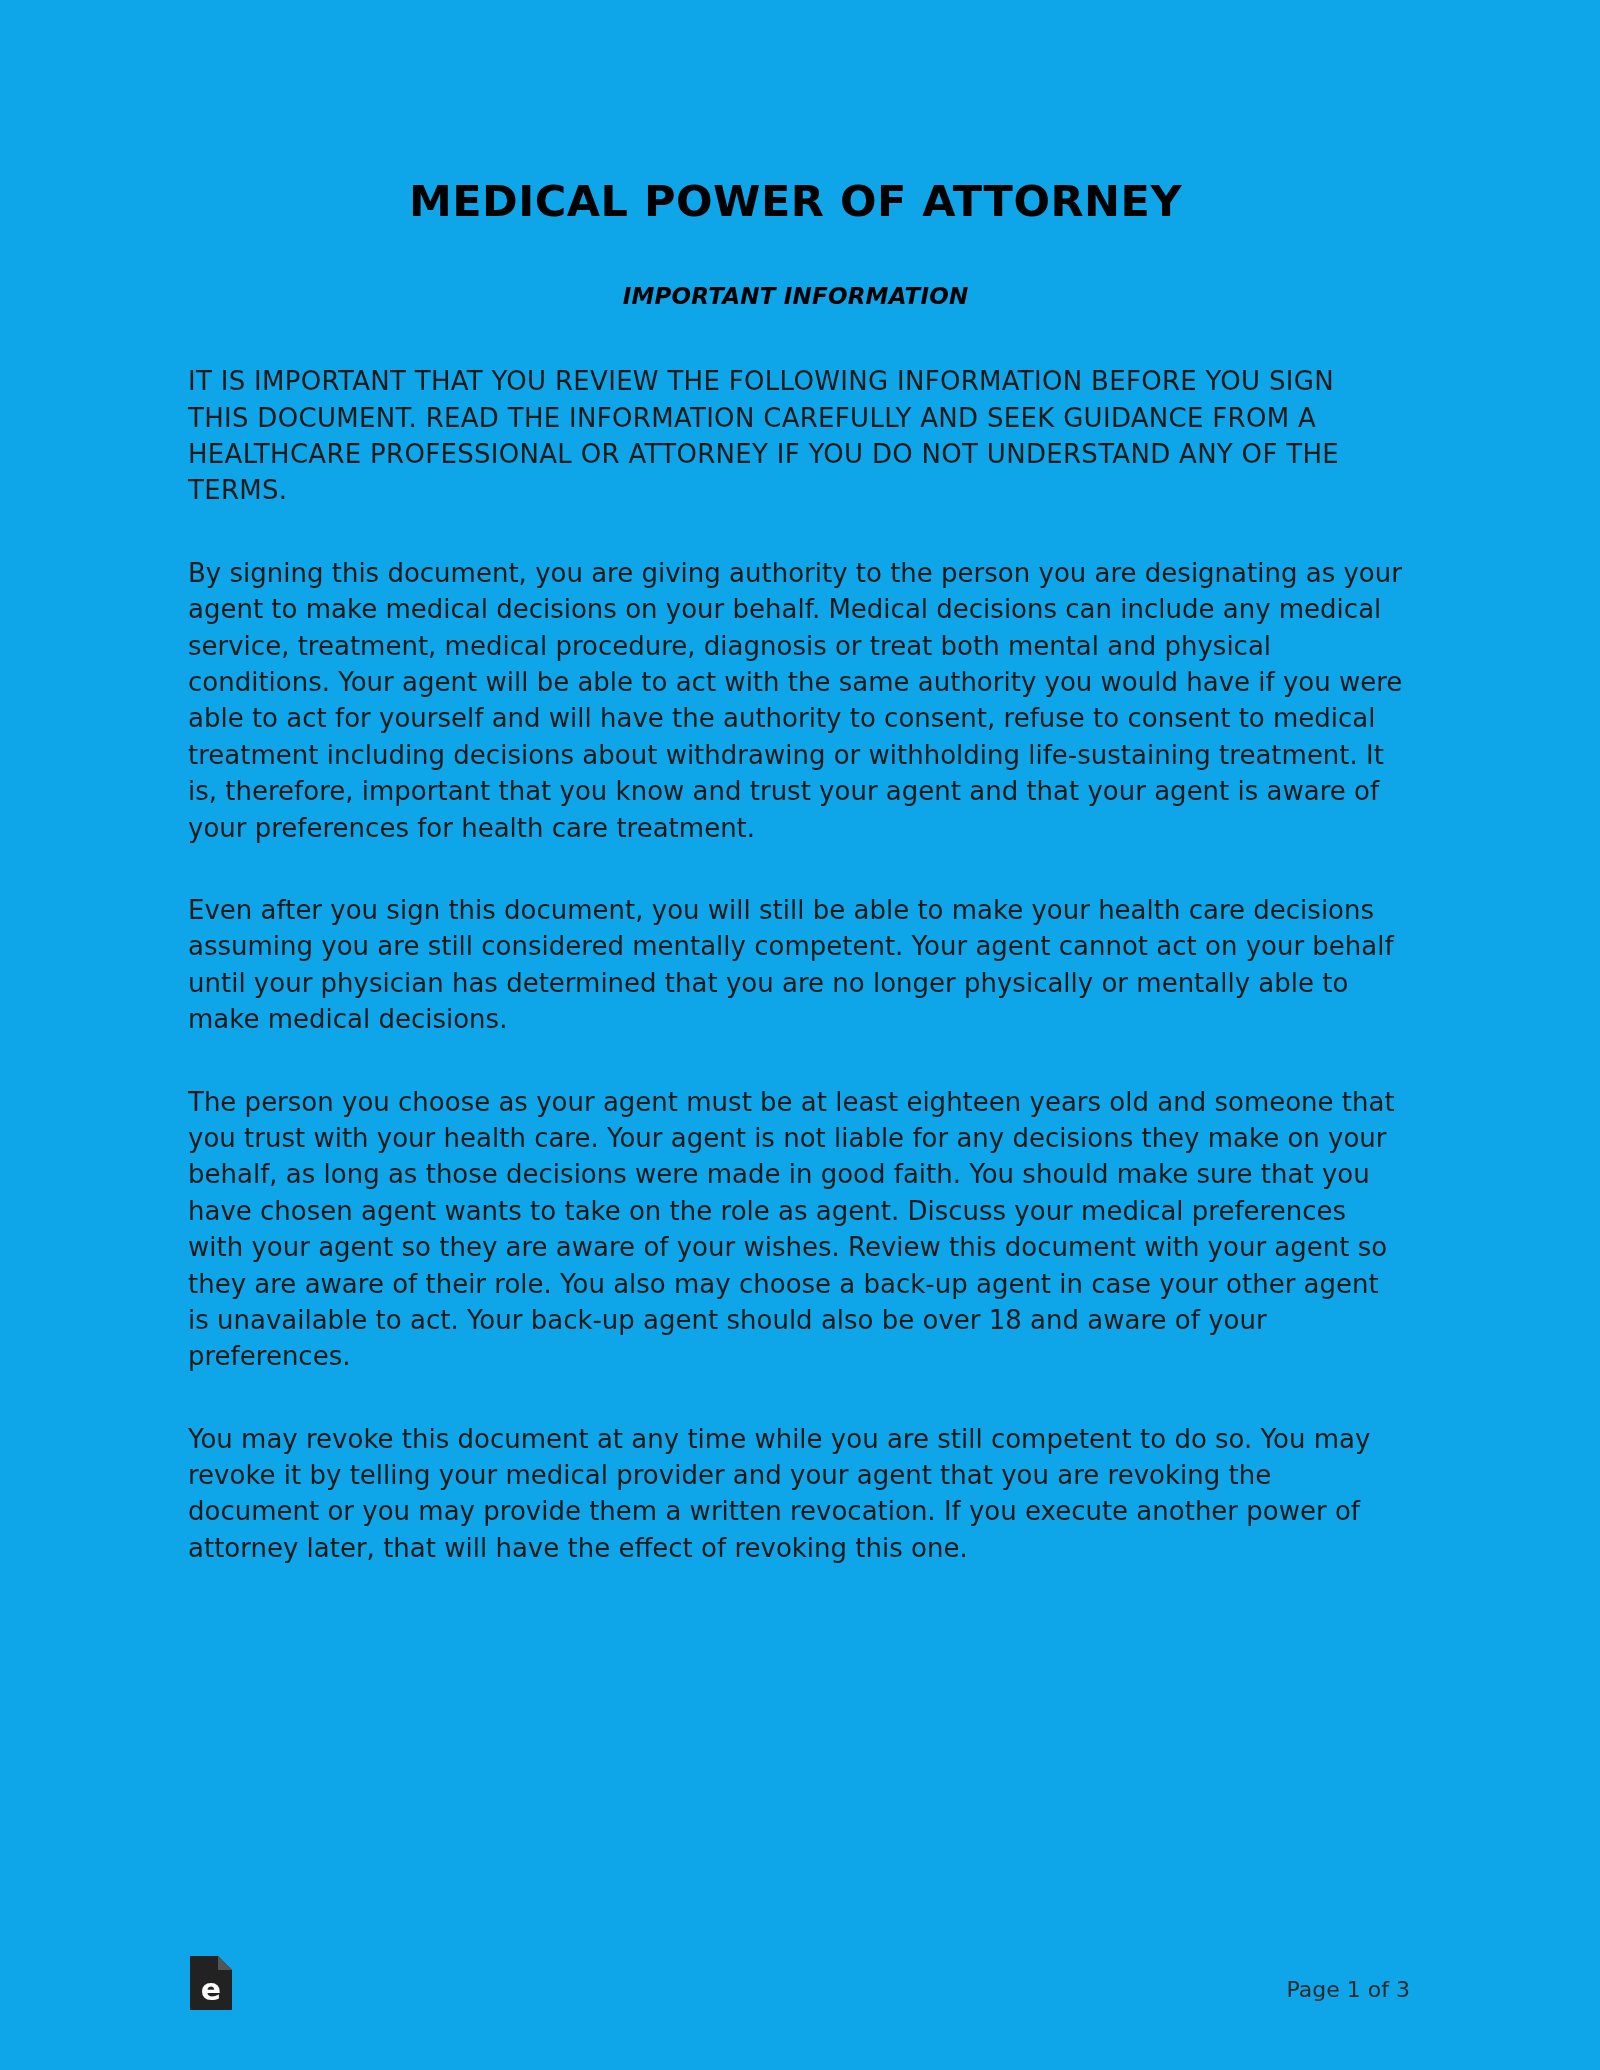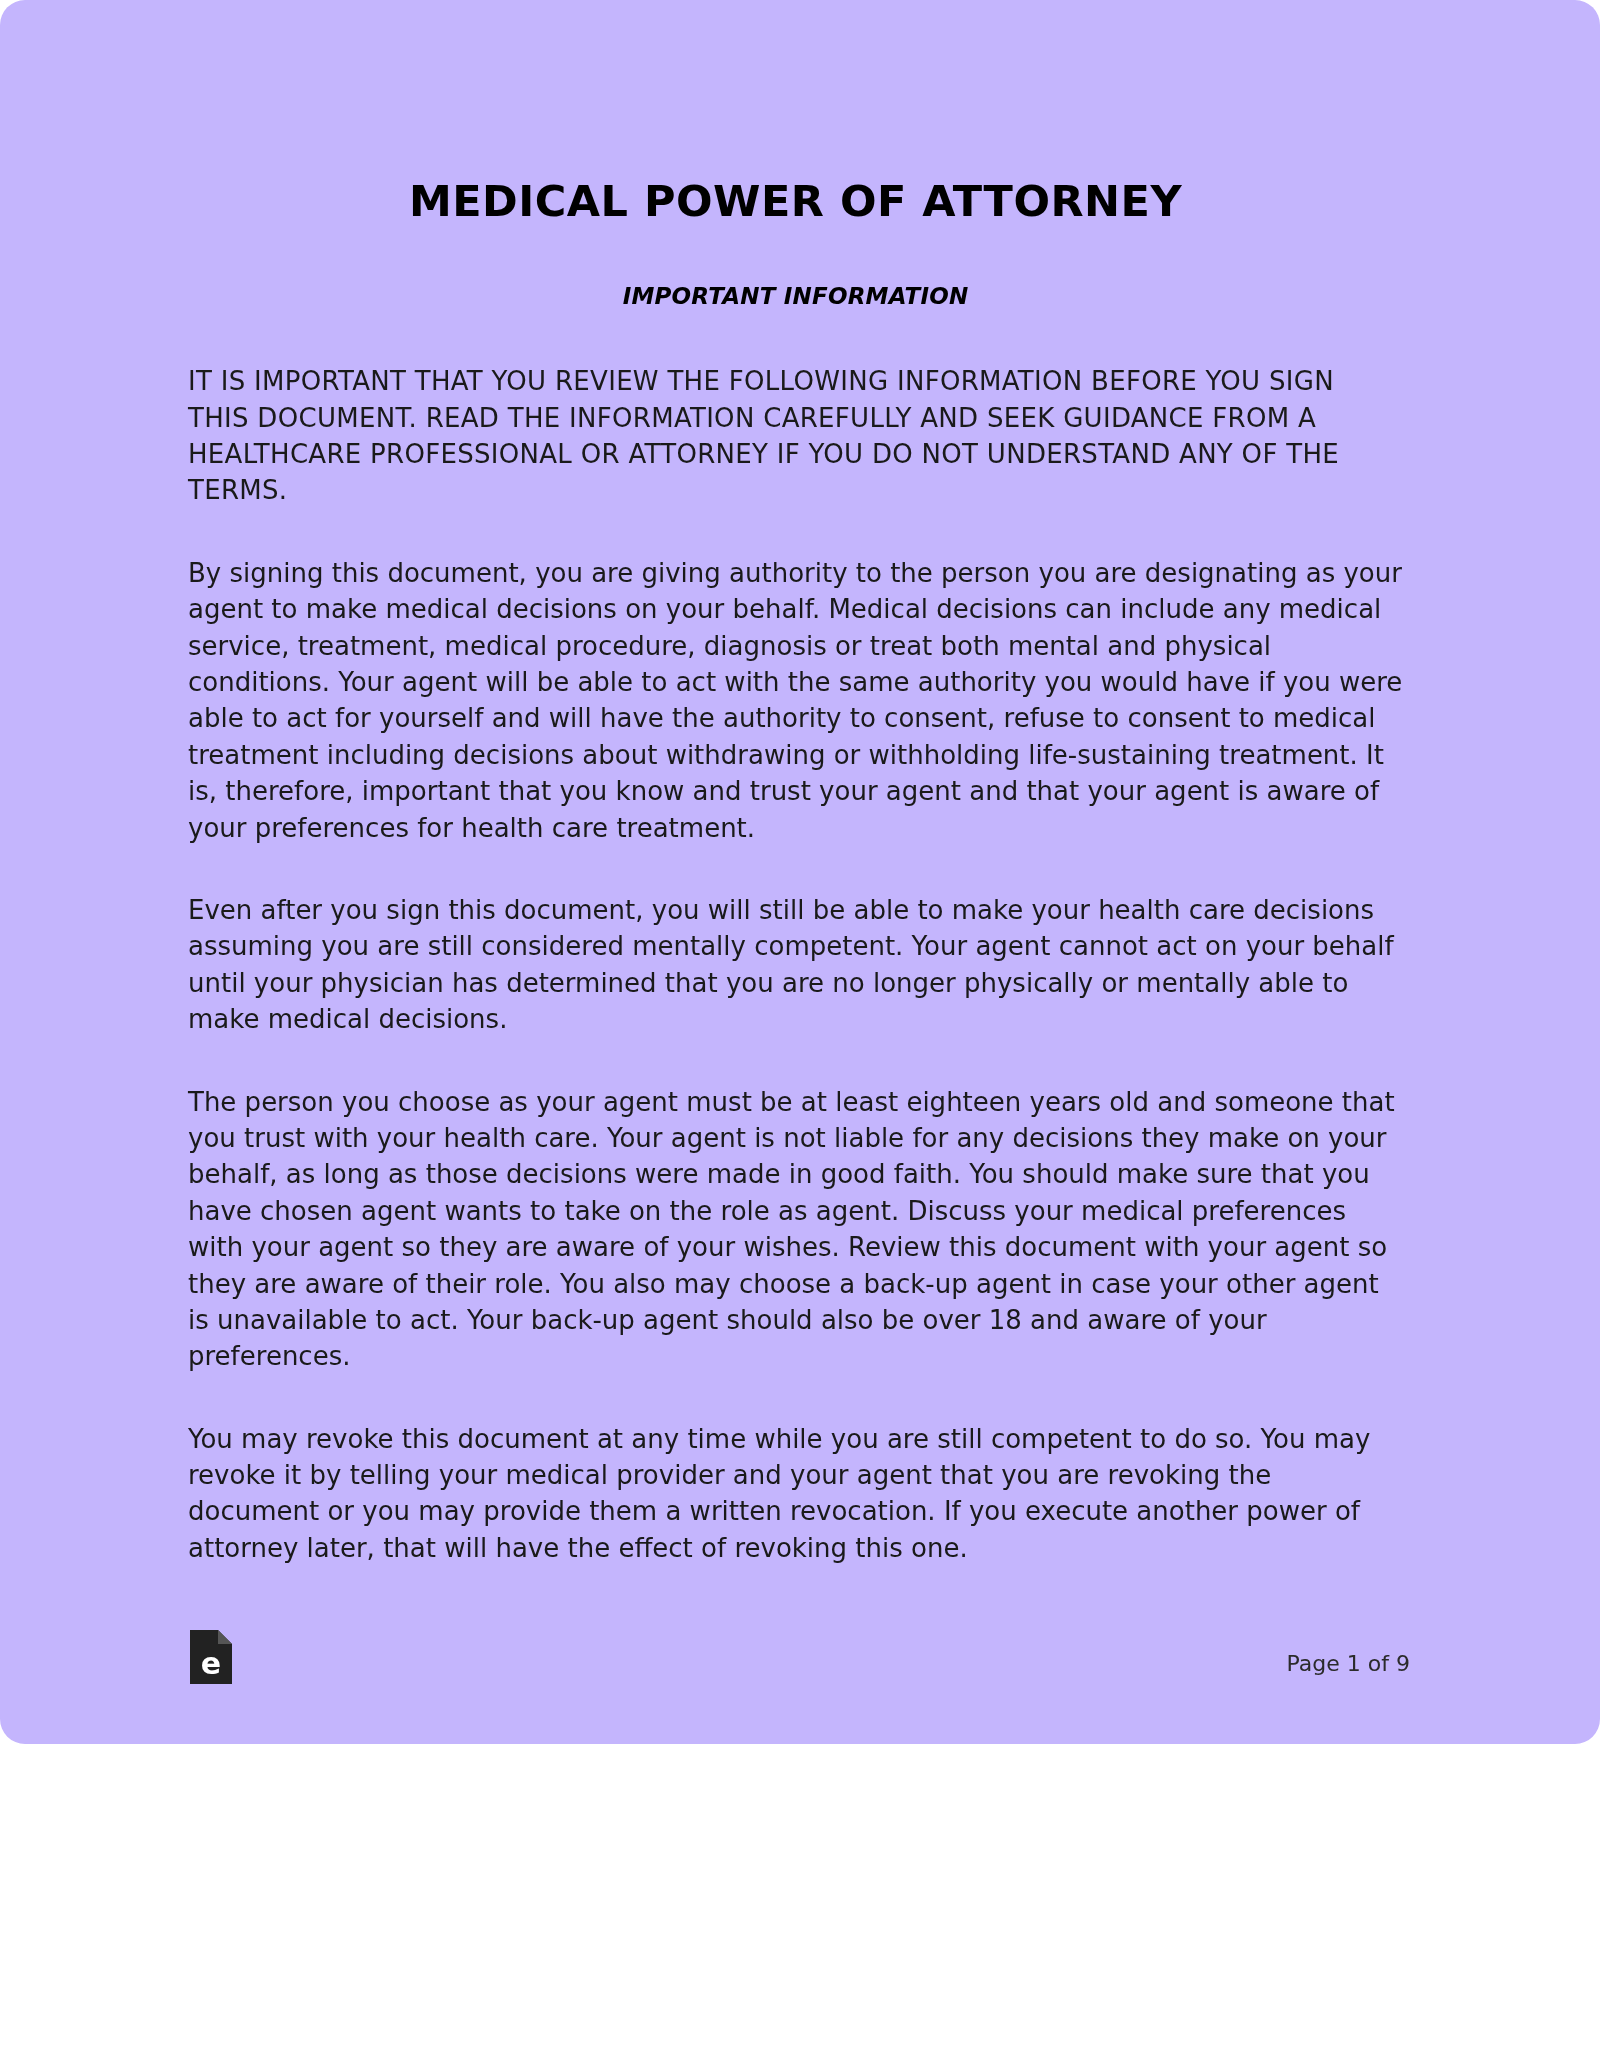--- a/index.html
+++ b/index.html
@@ -6,25 +6,24 @@
     margin: 0;
     padding: 0;
     background: #ffffff;
   }
   body {
     font-family: "DejaVu Sans", sans-serif;
   }
   .page {
     position: relative;
     width: 1600px;
-    height: 1744px;
-    background: #c4b5fd;
+    height: 2070px;
+    background: #0ea5e9;
     box-sizing: border-box;
     overflow: hidden;
-    border-radius: 25px;
   }
   .content {
     position: absolute;
     left: 188px;
     top: 0;
     width: 1215px;
   }
   .doc-title {
     text-align: center;
     font-size: 43px;
@@ -109,16 +108,16 @@
   </div>
 
   <div class="footer">
     <div class="logo">
       <svg width="46" height="58" viewBox="0 0 46 58" xmlns="http://www.w3.org/2000/svg">
         <path d="M2 2 h28 l14 14 v40 H2 Z" fill="#222222"></path>
         <path d="M30 2 v14 h14 Z" fill="#555555"></path>
         <text x="23" y="46" font-family="DejaVu Sans, sans-serif" font-size="30" font-weight="bold" fill="#ffffff" text-anchor="middle">e</text>
       </svg>
     </div>
-    <div class="page-num">Page 1 of 9</div>
+    <div class="page-num">Page 1 of 3</div>
   </div>
 
 </div>
 
 </body></html>

